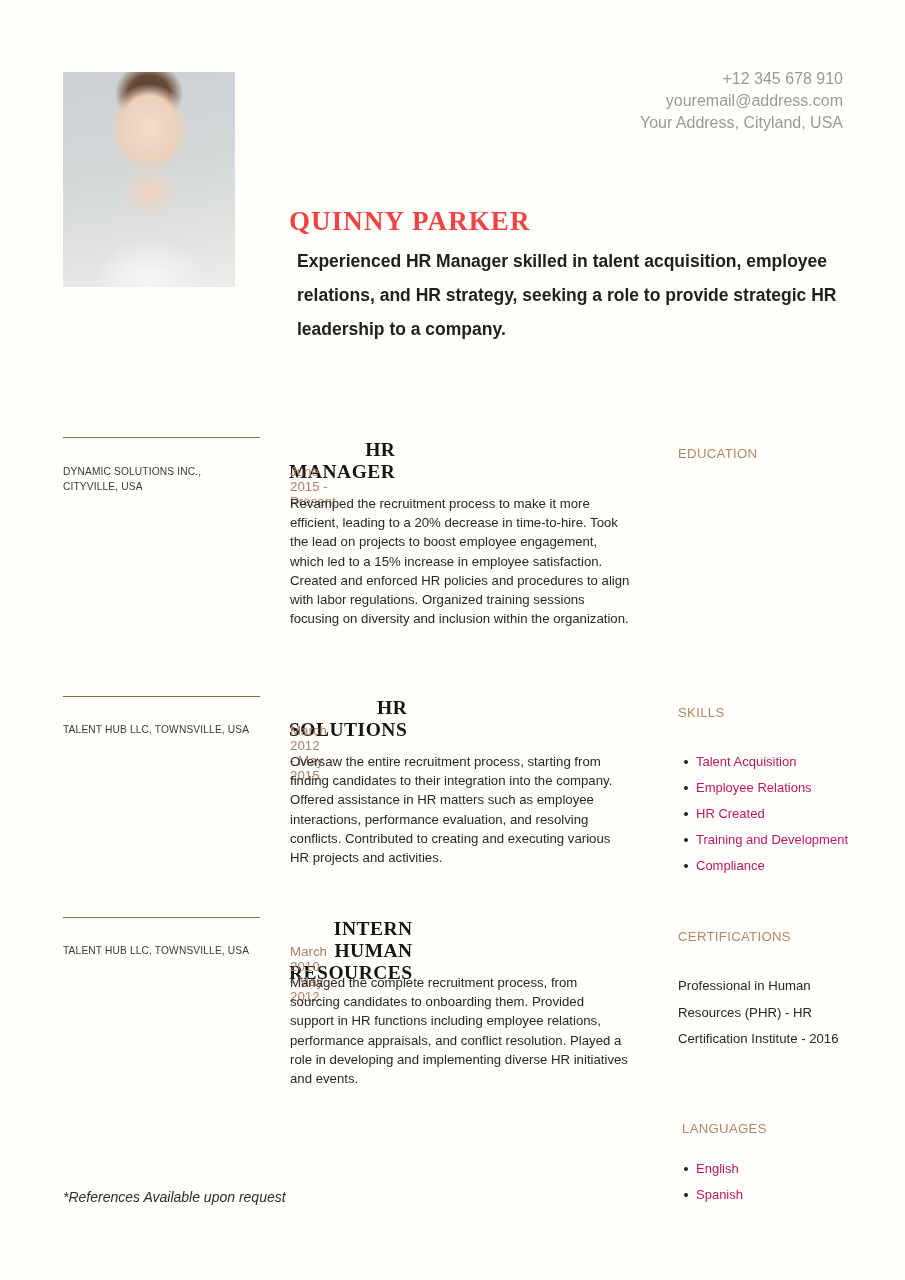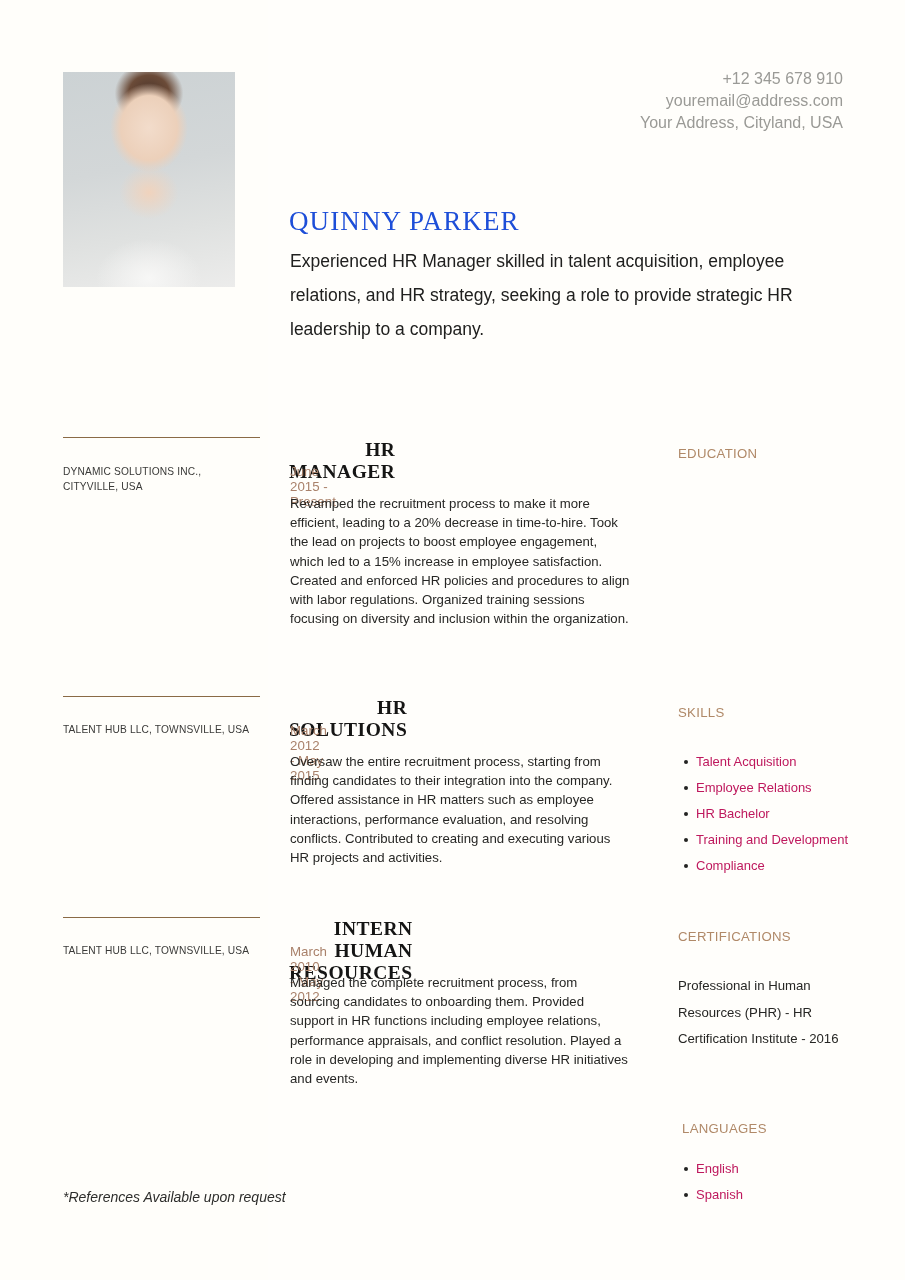--- a/index.html
+++ b/index.html
@@ -56,34 +56,35 @@
       radial-gradient(ellipse 70px 52px at 50% 96%, #f7f7f6 0%, rgba(247,247,246,0) 76%),
       radial-gradient(ellipse 44px 40px at 50% 10%, #4a342a 0%, #6b4b38 46%, rgba(107,75,56,0) 78%),
       linear-gradient(170deg, #ccd2d4 0%, #d3d7d8 44%, #dfe1e0 72%, #ececeb 100%);
   }
 
   .name {
     position: absolute;
     left: 289px;
     top: 206px;
     font-family: "Liberation Serif", serif;
-    font-weight: 400;
+    font-weight: 700;
     font-size: 27px;
     letter-spacing: 1.1px;
-    color: #1d4ed8;
+    color: #ef4444;
   }
 
   .summary {
     position: absolute;
-    left: 290px;
+    left: 297px;
     top: 244px;
     width: 546px;
     font-size: 17.5px;
     line-height: 34px;
     color: #20201f;
+    font-weight: bold;
   }
 
   
   .entry { position: absolute; }
 
   .rule {
     position: absolute;
     left: 63px;
     width: 197px;
     height: 1px;
@@ -225,21 +226,21 @@
     <div class="job-date" style="top:944px">March 2010 - May 2012</div>
     <div class="job-desc" style="top:973px">Managed the complete recruitment process, from sourcing candidates to onboarding them. Provided support in HR functions including employee relations, performance appraisals, and conflict resolution. Played a role in developing and implementing diverse HR initiatives and events.</div>
   </div>
 
   <div class="sec-head" style="top:446px">EDUCATION</div>
 
   <div class="sec-head" style="top:705px">SKILLS</div>
   <ul class="bullets" style="top:754px">
     <li>Talent Acquisition</li>
     <li>Employee Relations</li>
-    <li>HR Bachelor</li>
+    <li>HR Created</li>
     <li>Training and Development</li>
     <li>Compliance</li>
   </ul>
 
   <div class="sec-head" style="top:929px">CERTIFICATIONS</div>
   <div class="sec-body loose" style="top:973px">
     <p>Professional in Human Resources (PHR) - HR Certification Institute - 2016</p>
   </div>
 
   <div class="sec-head indent" style="top:1121px">LANGUAGES</div>

